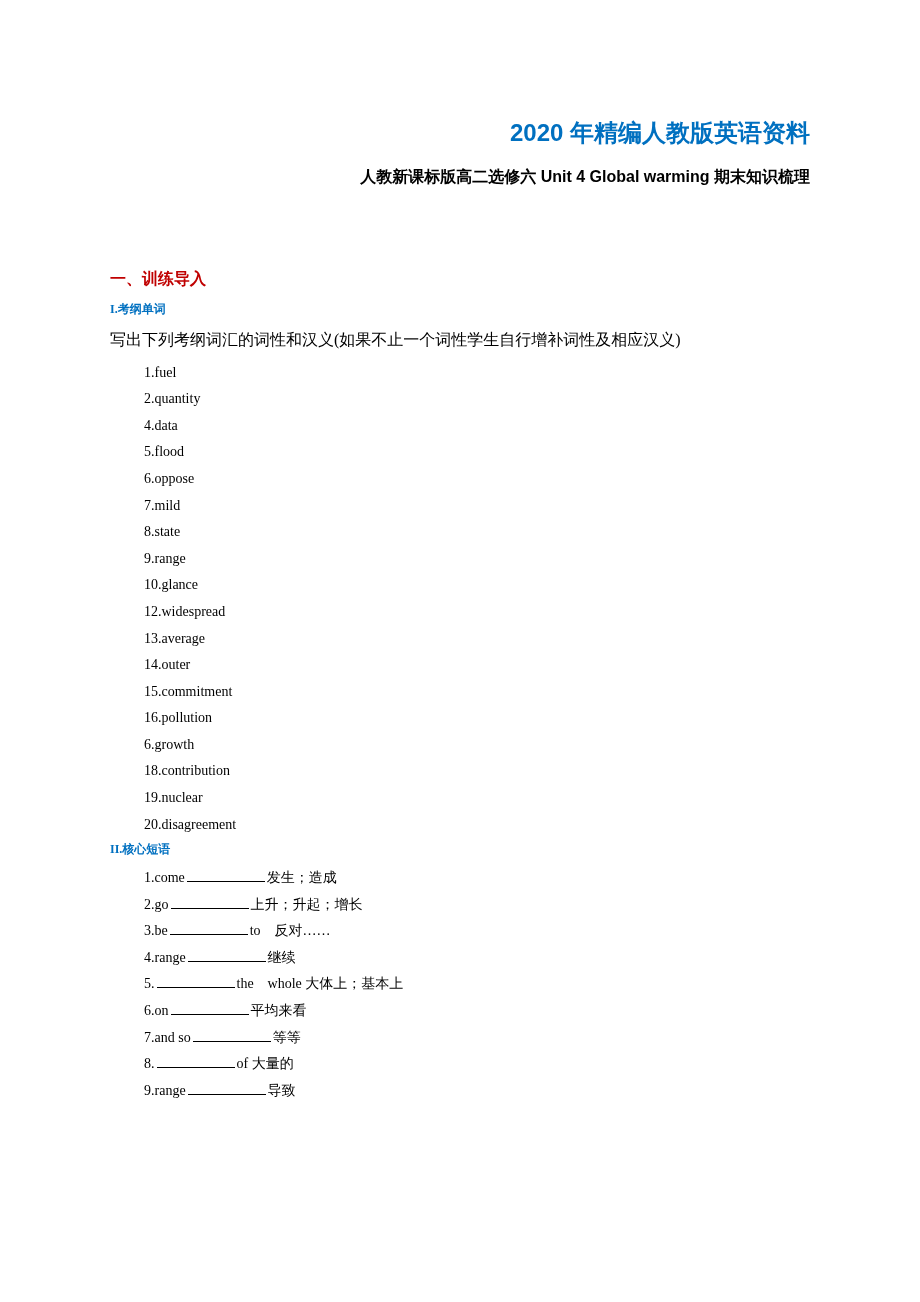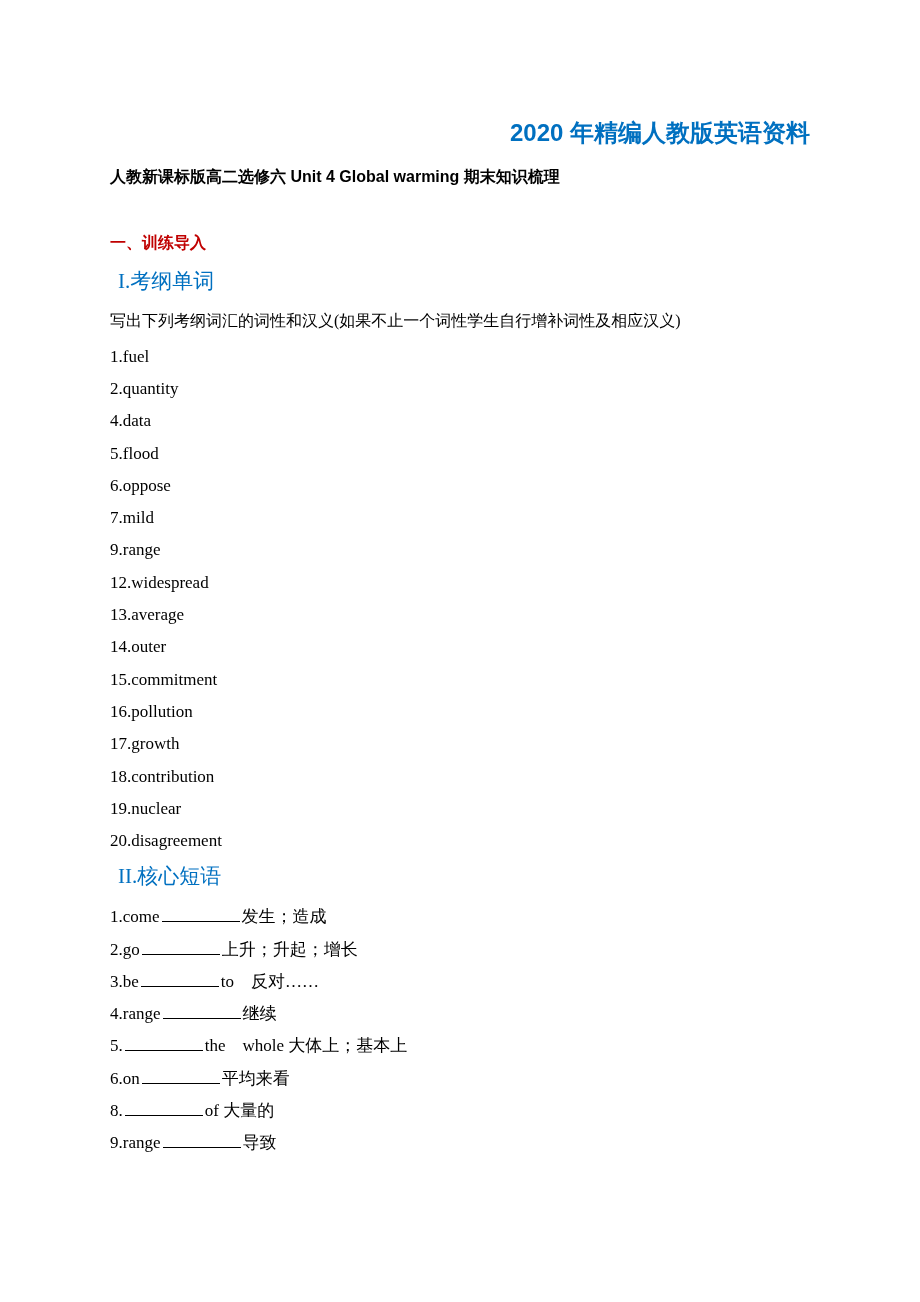--- a/index.html
+++ b/index.html
@@ -19,53 +19,53 @@
   }
   .title-main {
     text-align: right;
     font-family: "Microsoft YaHei", "微软雅黑", sans-serif;
     font-size: 24px;
     font-weight: bold;
     color: #0070C0;
     margin-bottom: 6px;
   }
   .title-sub {
-    text-align: left;
+    text-align: right;
     font-family: "Microsoft YaHei", "微软雅黑", sans-serif;
     font-size: 16px;
     font-weight: bold;
     color: #000000;
-    margin-bottom: 36px;
+    margin-bottom: 72px;
   }
   .section-header {
     font-family: "SimSun", "宋体", serif;
     font-size: 16px;
     font-weight: bold;
     color: #C00000;
     margin-bottom: 4px;
     margin-top: 20px;
   }
   .subsection-header {
     font-family: "Times New Roman", serif;
-    font-size: 21px;
-    font-weight: normal;
+    font-size: 12px;
+    font-weight: bold;
     color: #0070C0;
     margin-bottom: 4px;
-    margin-left: 8px;
   }
   .instruction {
     font-family: "SimSun", "宋体", serif;
     font-size: 16px;
     color: #000000;
     margin-bottom: 4px;
   }
   .list-item {
     font-family: "Times New Roman", "SimSun", serif;
-    font-size: 17px;
+    font-size: 14px;
     color: #000000;
+    margin-left: 34px;
   }
   .blank {
     display: inline-block;
     border-bottom: 1px solid #000;
     min-width: 78px;
     height: 1em;
     vertical-align: baseline;
     margin: 0 2px;
   }
   .phrases-container .list-item {
@@ -83,36 +83,39 @@
 <div class="subsection-header">I.考纲单词</div>
 <div class="instruction">写出下列考纲词汇的词性和汉义(如果不止一个词性学生自行增补词性及相应汉义)</div>
 
 <div id="vocab-list">
     <div class="list-item">1.fuel</div>
     <div class="list-item">2.quantity</div>
     <div class="list-item">4.data</div>
     <div class="list-item">5.flood</div>
     <div class="list-item">6.oppose</div>
     <div class="list-item">7.mild</div>
+    <div class="list-item">8.state</div>
     <div class="list-item">9.range</div>
+    <div class="list-item">10.glance</div>
     <div class="list-item">12.widespread</div>
     <div class="list-item">13.average</div>
     <div class="list-item">14.outer</div>
     <div class="list-item">15.commitment</div>
     <div class="list-item">16.pollution</div>
-    <div class="list-item">17.growth</div>
+    <div class="list-item">6.growth</div>
     <div class="list-item">18.contribution</div>
     <div class="list-item">19.nuclear</div>
     <div class="list-item">20.disagreement</div>
   </div>
 
 <div class="subsection-header">II.核心短语</div>
 
 <div id="phrases-list" class="phrases-container">
     <div class="list-item"><span>1.</span><span>come</span><span class="blank"></span><span>发生；造成</span></div>
     <div class="list-item"><span>2.</span><span>go</span><span class="blank"></span><span>上升；升起；增长</span></div>
     <div class="list-item"><span>3.</span><span>be</span><span class="blank"></span><span>to　反对……</span></div>
     <div class="list-item"><span>4.</span><span>range</span><span class="blank"></span><span>继续</span></div>
     <div class="list-item"><span>5.</span><span class="blank"></span><span>the　whole  大体上；基本上</span></div>
     <div class="list-item"><span>6.</span><span>on</span><span class="blank"></span><span>平均来看</span></div>
+    <div class="list-item"><span>7.</span><span>and so</span><span class="blank"></span><span>等等</span></div>
     <div class="list-item"><span>8.</span><span class="blank"></span><span>of 大量的</span></div>
     <div class="list-item"><span>9.</span><span>range</span><span class="blank"></span><span>导致</span></div>
   </div>
 
 </body></html>

